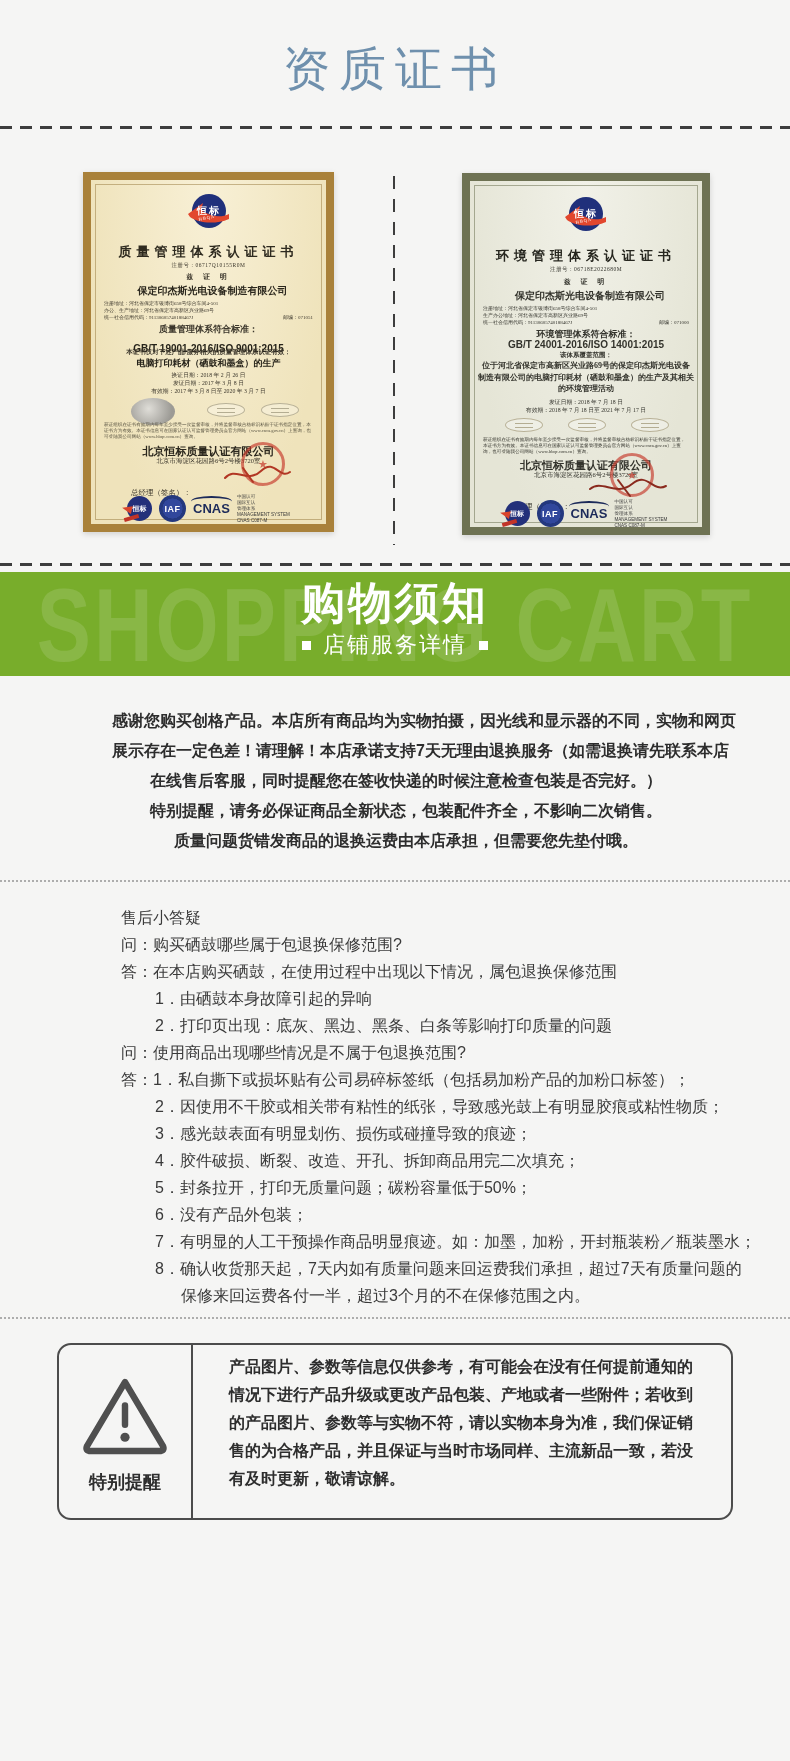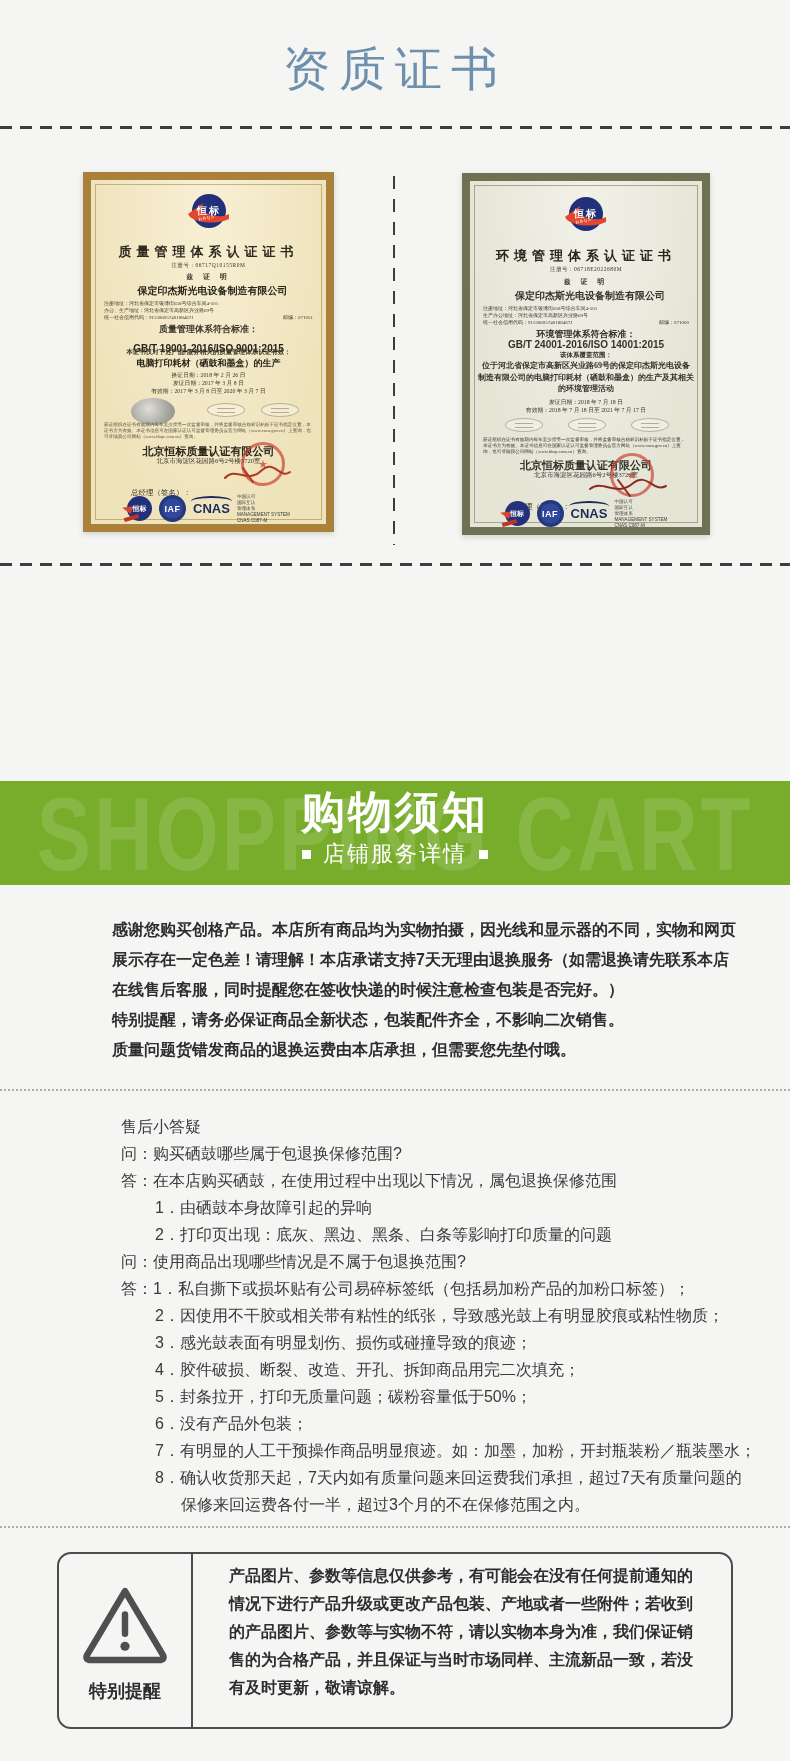--- a/index.html
+++ b/index.html
@@ -1,20 +1,20 @@
 <!DOCTYPE html>
 <html><head>
 <meta charset="utf-8">
 <style>
   * { margin:0; padding:0; box-sizing:border-box; }
   body { font-family:"Liberation Sans", sans-serif; background:#f5f5f4; }
   .page { width:790px; height:1761px; background:#f5f5f4; position:relative; overflow:hidden; }
 
   
-  .sec-certs { position:relative; height:781px; }
+  .sec-certs { position:relative; height:572px; }
   .page-title { position:absolute; top:38px; left:0; right:0; text-align:center;
     font-size:47px; letter-spacing:9px; color:#6f90ad; font-weight:400; }
   .dash-h { position:absolute; left:0; right:0; height:3px;
     background:repeating-linear-gradient(90deg,#3d3d3d 0 12px,transparent 12px 20px); }
   .dash-v { position:absolute; width:2px;
     background:repeating-linear-gradient(180deg,#3d3d3d 0 13px,transparent 13px 23px); }
 
   .cert { position:absolute; width:251px; height:360px; font-family:"Liberation Serif", serif; }
   .cert-gold { border:8px solid #a9813a; background:radial-gradient(ellipse at 50% 0%, #f8f0d6, #efe3bb 75%); box-shadow:0 2px 6px rgba(0,0,0,.15); }
   .cert-olive { border:8px solid #6e7253; background:radial-gradient(ellipse at 50% 0%, #f1f1e8, #e5e5d6 75%); box-shadow:0 2px 6px rgba(0,0,0,.15); }
@@ -67,21 +67,21 @@
   .watermark { position:absolute; top:-6px; left:50%; transform:translateX(-50%) scaleX(.78);
     font-size:104px; font-weight:bold; letter-spacing:4px; white-space:nowrap; color:rgba(255,255,255,.13); }
   .banner-title { position:relative; display:block; margin-top:6px; color:#fff; font-size:44px; font-weight:bold; letter-spacing:3px; line-height:50px; }
   .banner-sub { position:relative; display:flex; justify-content:center; align-items:center; gap:12px; margin-top:2px;
     color:#fff; font-size:22px; letter-spacing:2px; font-weight:400; }
   .sq { width:9px; height:9px; background:#fff; display:inline-block; }
 
   
   .notice { height:206px; padding:30px 90px 0 112px; border-bottom:2px dotted #adadad;
     font-size:16px; font-weight:bold; color:#2d2d2d; }
-  .notice-line { height:30px; line-height:30px; white-space:nowrap; }
+  .notice-line { height:30px; line-height:30px; white-space:nowrap;text-align:center; }
 
   
   .faq { height:437px; padding:22px 40px 0 121px; border-bottom:2px dotted #adadad;
     font-size:16px; color:#3a3a3a; }
   .faq-line { height:27px; line-height:27px; white-space:nowrap; }
   .ind-1 { padding-left:34px; }
   .ind-2 { padding-left:60px; }
 
   
   .sec-reminder { height:386px; }

